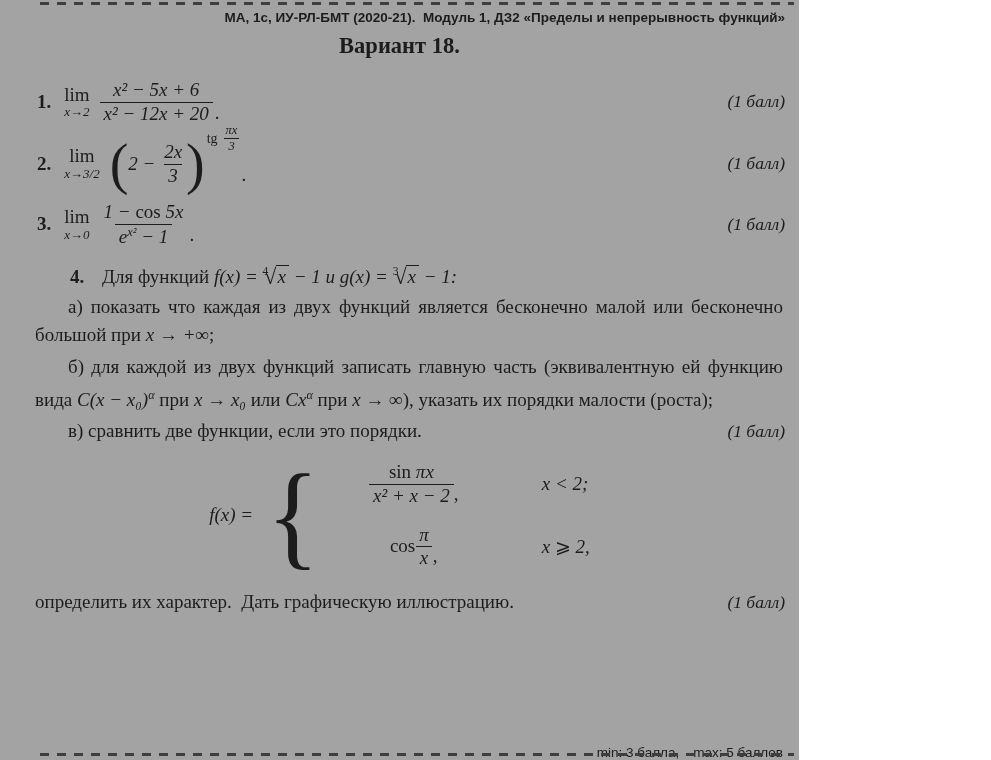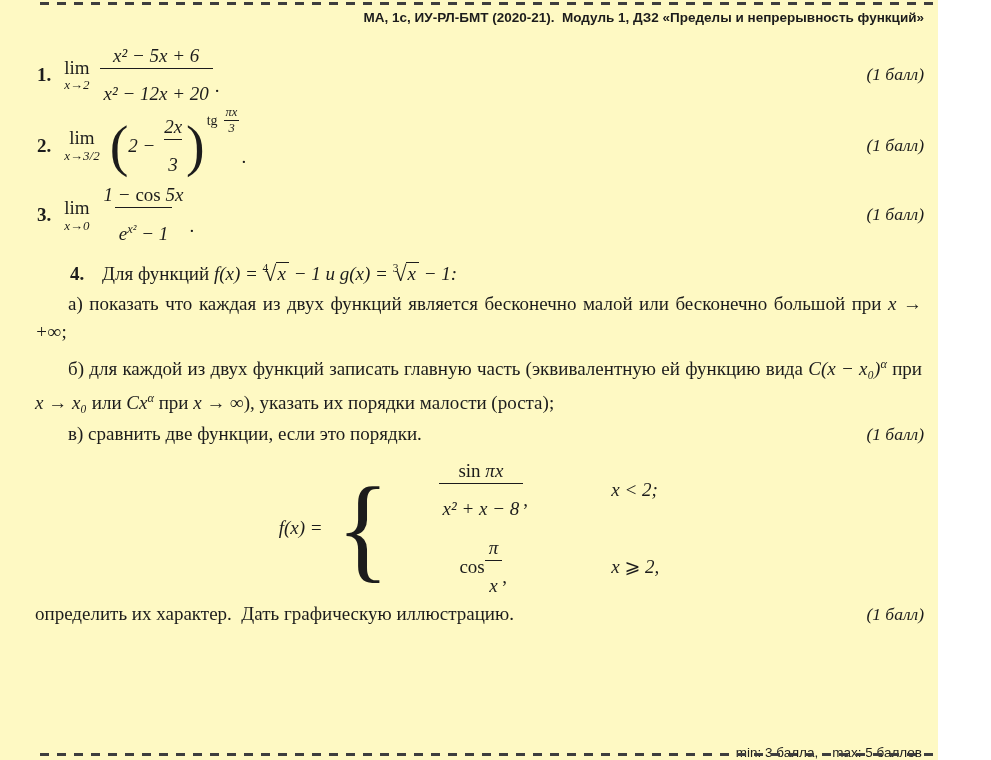--- a/index.html
+++ b/index.html
@@ -1,19 +1,19 @@
 <!DOCTYPE html>
 <html style="--ink: #1c1c1c; --dash: #3e3e3e;"><head>
 <meta charset="utf-8">
 <style>
   :root { --ink:#1c1c1c; --dash:#3e3e3e; }
   * { margin:0; padding:0; box-sizing:border-box; }
   html,body { background:#ffffff; }
   .page {
-    position:relative; width:938px; height:760px; background:#fef9c3;
+    position:relative; width:799px; height:760px; background:#a3a3a3;
     overflow:hidden; color:var(--ink);
     font-family:"Liberation Serif","DejaVu Serif","DejaVu Sans",serif;
     font-size:19px;
   }
   .dashline { position:absolute; left:40px; right:5px; height:3px;
     background:repeating-linear-gradient(90deg,var(--dash) 0 9px,transparent 9px 17px); }
   .dash-top { top:2px; }
   .dash-bottom { bottom:4px; }
 
   .hdr { margin:10px 14px 0 0; text-align:right; white-space:pre;
@@ -28,21 +28,21 @@
   .prob { display:flex; align-items:center; margin:0 14px 0 37px; }
   .pno { font-weight:700; margin-right:13px; }
   .spacer { flex:1; }
   .points { font-style:italic; font-size:17.5px; align-self:center; }
 
   .lim { display:inline-flex; flex-direction:column; align-items:center; margin-right:10px; line-height:1.05; }
   .lim .sub { font-size:13px; margin-top:1px; }
 
   .frac { display:inline-flex; flex-direction:column; align-items:center; line-height:1.15; }
   .frac .num { padding:0 4px 1px; white-space:pre; }
-  .frac .den { border-top:1.4px solid var(--ink); padding:14px 4px 0; white-space:pre; }
+  .frac .den { border-top:1.4px solid var(--ink); padding:0 4px 0; white-space:pre; }
   .frac.tiny { font-size:12.5px; line-height:1.05; }
   .frac.tiny .den { border-top:1px solid var(--ink); padding-top:1px; }
 
   .enddot { align-self:center; position:relative; top:11px; margin-left:2px; }
 
   .bigp { font-size:56px; line-height:1; font-weight:400; align-self:center; }
   .pexp { display:inline-flex; align-items:center; gap:4px; position:relative; top:-25px; left:2px; font-size:14px; }
 
   .p1 { margin-top:20px; } .p2 { margin-top:11px; } .p3 { margin-top:9px; }
 
@@ -57,33 +57,34 @@
 
   .caseswrap { display:flex; justify-content:center; align-items:center; margin-top:12px; }
   .fx { margin-right:12px; }
   .brace { font-size:116px; line-height:1; font-weight:400; margin-right:8px; transform:scaleX(0.95); }
   .cases { display:flex; flex-direction:column; gap:17px; }
   .crow { display:flex; align-items:center; }
   .cexpr { display:inline-flex; align-items:center; justify-content:center; min-width:170px; }
   .ccond { margin-left:43px; }
   .ccomma { align-self:center; position:relative; top:10px; }
 
-  .outrorow { display:flex; align-items:baseline; margin:7px 14px 0 35px;justify-content:space-between; }
+  .outrorow { display:flex; align-items:baseline; margin:18px 14px 0 35px;justify-content:space-between; }
   .outrorow .txt { white-space:pre-wrap; }
 
   .footer { position:absolute; right:16px; bottom:0; display:flex; gap:14px;
     font-family:"Liberation Sans","DejaVu Sans",sans-serif; font-size:13.5px; }
 </style>
 </head>
 <body>
 
 <div class="page">
   <div class="dashline dash-top"></div>
 
   <div class="hdr">МА, 1с, ИУ-РЛ-БМТ (2020-21).  Модуль 1, ДЗ2 «Пределы и непрерывность функций»</div>
+  <div class="title">Вариант 18.</div>
 
   <div class="prob p1">
     <span class="pno">1.</span>
     <span class="lim">
         <span class="rm">lim</span>
         <span class="sub it">x→2</span>
       </span>
     <span class="frac">
         <span class="num it">x² − 5x + 6</span>
         <span class="den it">x² − 12x + 20</span>
@@ -147,21 +148,21 @@
 
 
   <div class="caseswrap">
     <span class="fx it">f(x) =</span>
     <span class="brace">{</span>
     <div class="cases">
       <div class="crow">
         <span class="cexpr">
             <span class="frac">
               <span class="num"><span class="rm">sin</span><span class="it"> πx</span></span>
-              <span class="den it">x² + x − 8</span>
+              <span class="den it">x² + x − 2</span>
             </span>
             <span class="ccomma">,</span>
           </span>
         <span class="ccond it">x &lt; 2;</span>
       </div>
       <div class="crow">
         <span class="cexpr">
             <span class="rm">cos </span>
             <span class="frac">
               <span class="num it">π</span>

